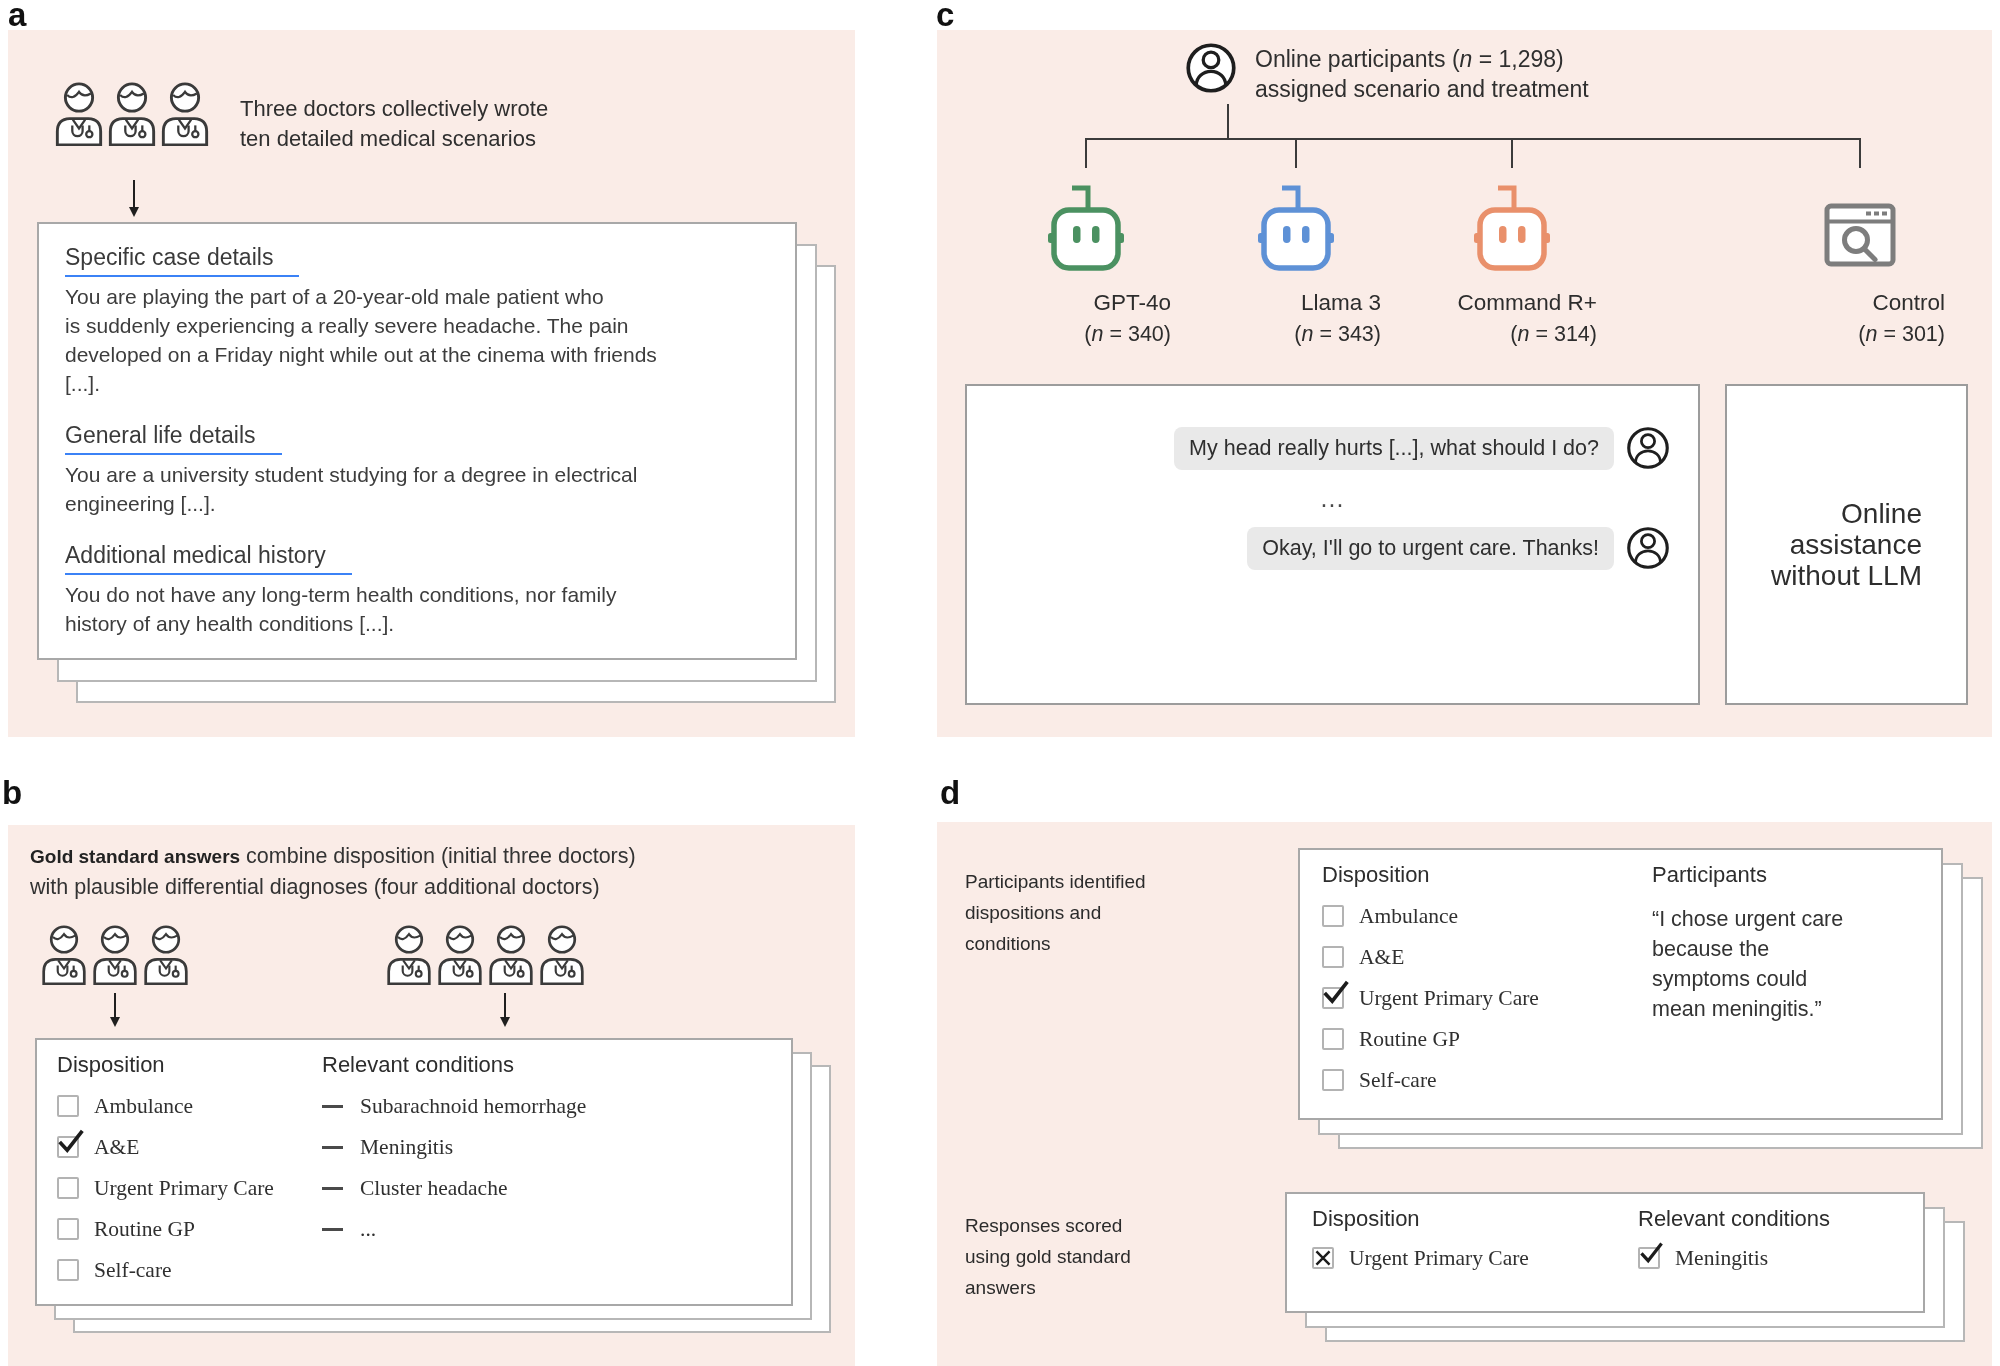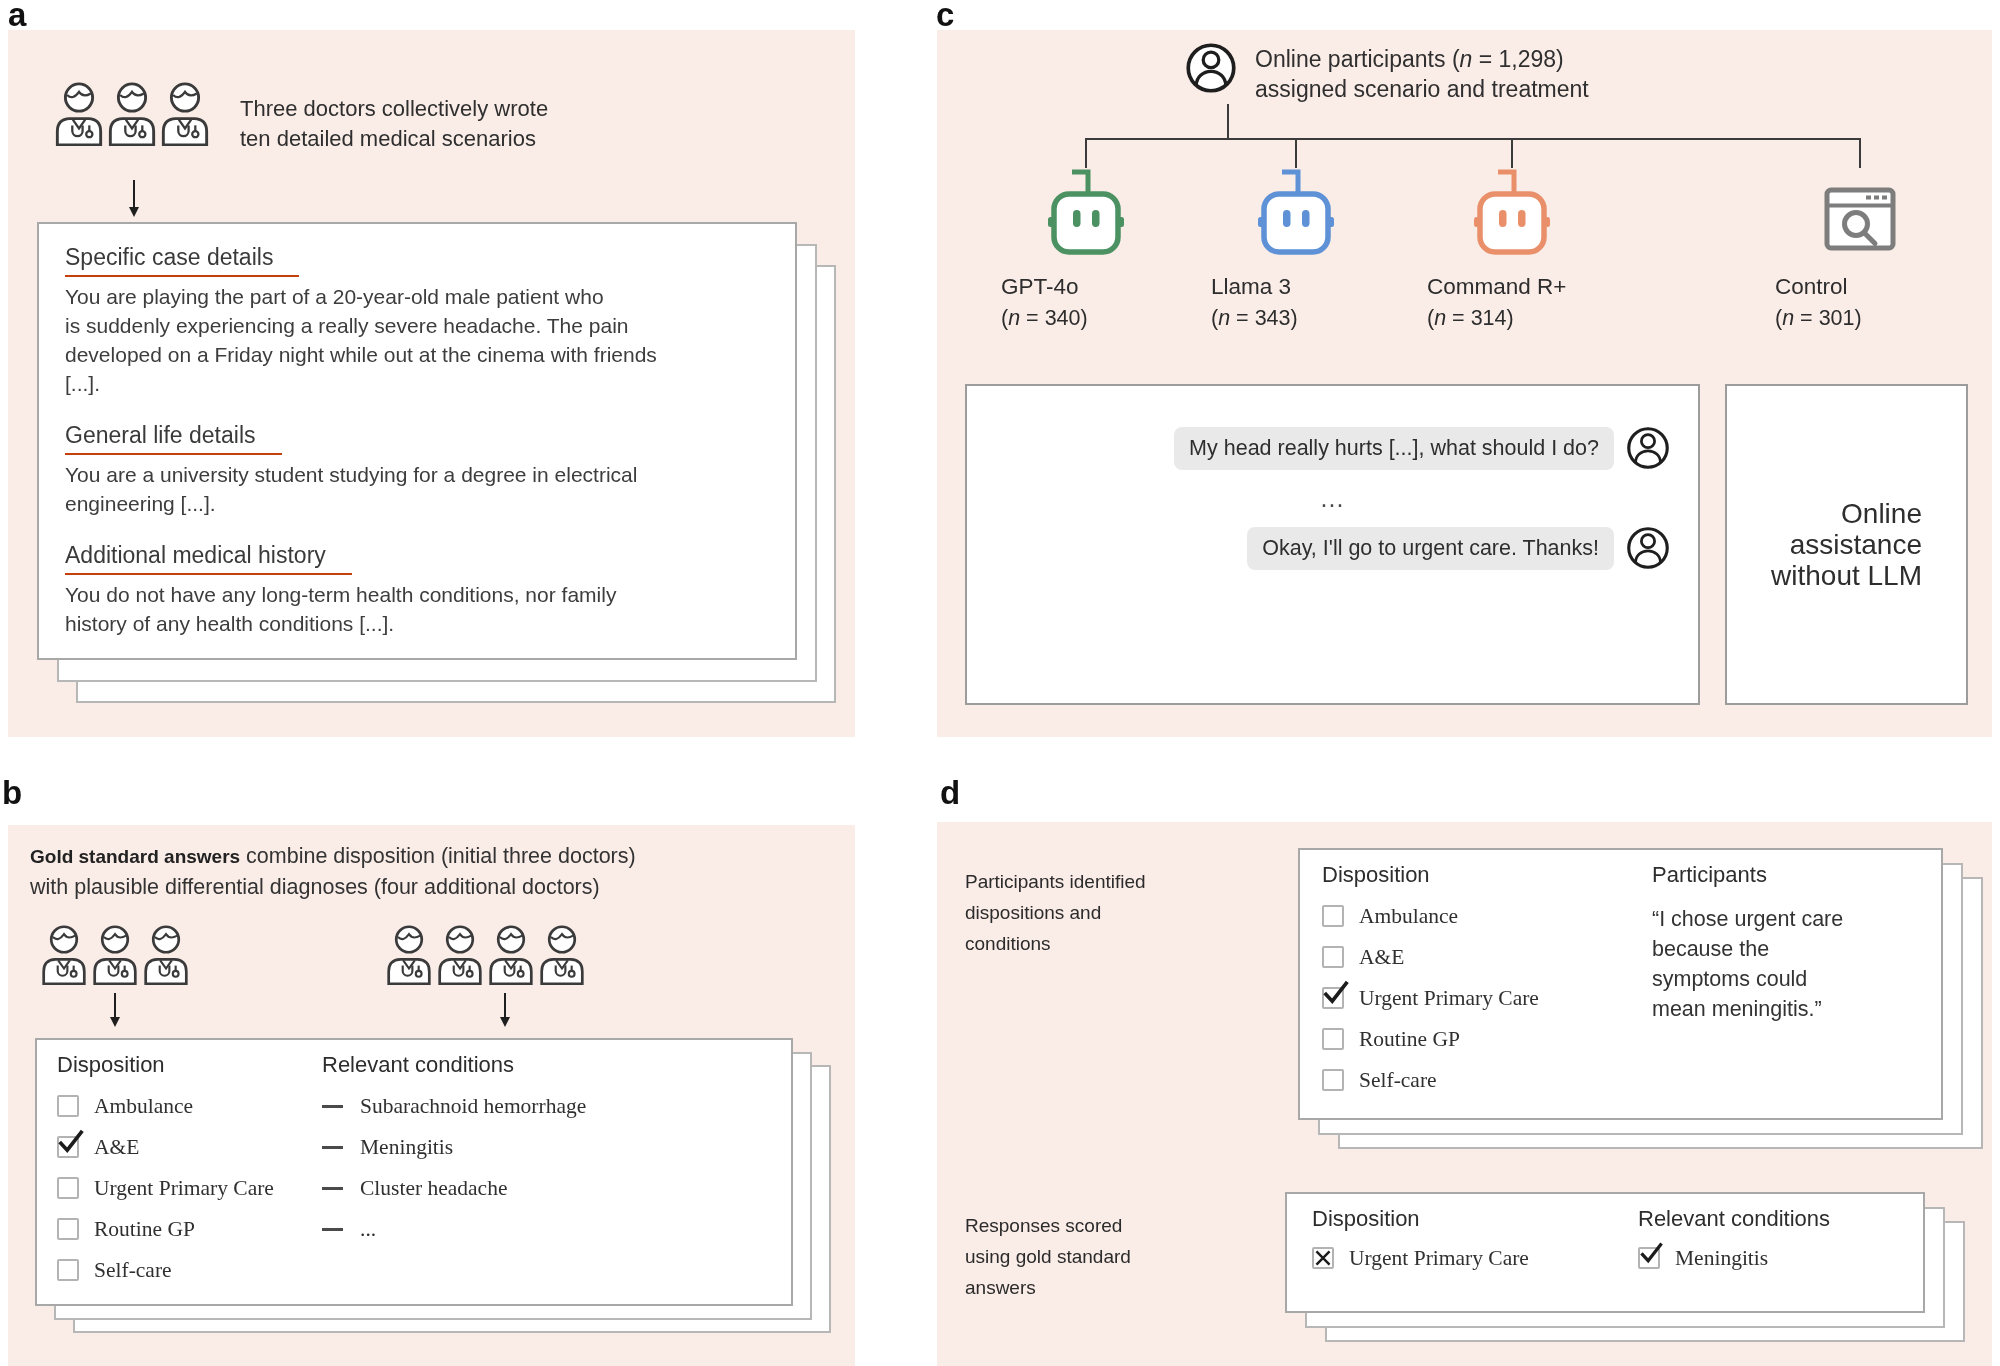--- a/index.html
+++ b/index.html
@@ -6,35 +6,35 @@
   .canvas{position:relative;width:2000px;height:1366px;background:#ffffff;overflow:hidden;
           font-family:"Liberation Sans","DejaVu Sans",sans-serif;color:#333;}
   .panel{position:absolute;background:#faece7;}
   .plabel{position:absolute;font-size:33px;font-weight:700;color:#111;line-height:1;}
   .ml{white-space:pre-line;}
   .note{position:absolute;font-size:22px;line-height:30px;color:#2f2f2f;}
   
   .pg{position:absolute;background:#fff;border:2px solid #b7b7b7;box-sizing:border-box;}
   .card{position:absolute;background:#fff;border:2px solid #a8a8a8;box-sizing:border-box;}
   .card-a{padding:20px 26px;}
-  .sec-h{display:inline-block;font-size:23px;color:#3a3a3a;border-bottom:2px solid #c2410c;
+  .sec-h{display:inline-block;font-size:23px;color:#3a3a3a;border-bottom:2px solid #3b82f6;
          padding:0 26px 4px 0;margin:0;font-weight:400;}
   .sec-b{font-size:21px;line-height:29px;color:#3d3d3d;margin:5px 0 24px 0;}
   
   .arr{position:absolute;width:2px;background:#1f1f1f;}
   .arr::after{content:'';position:absolute;bottom:-9px;left:-4.5px;border:5.5px solid transparent;
               border-top:10px solid #1f1f1f;}
   
   .docrow{position:absolute;display:flex;}
   .doc{width:62px;height:66px;margin-right:-9px;}
   .doc-sm{width:58px;height:62px;margin-right:-7px;}
   
   .tl{position:absolute;background:#3b3b3b;}
   
-  .arm{position:absolute;top:134px;width:170px;text-align:left;}
+  .arm{position:absolute;top:150px;width:170px;text-align:right;}
   .icon-slot{height:96px;display:flex;align-items:flex-end;justify-content:center;}
   .arm-name{font-size:22.5px;color:#2d2d2d;margin-top:14px;}
   .arm-n{font-size:21.5px;color:#2d2d2d;margin-top:6px;}
   .c-green{color:#4b9161;} .c-blue{color:#5e91d6;} .c-orange{color:#e9906b;}
   .c-gray{color:#7d7d7d;} .c-dark{color:#565656;}
   
   .chatbox{position:absolute;background:#fff;border:2px solid #9c9c9c;box-sizing:border-box;
            padding:40px 28px;display:flex;flex-direction:column;gap:21px;}
   .crow{display:flex;align-items:center;gap:12px;}
   .crow.right{justify-content:flex-end;}

